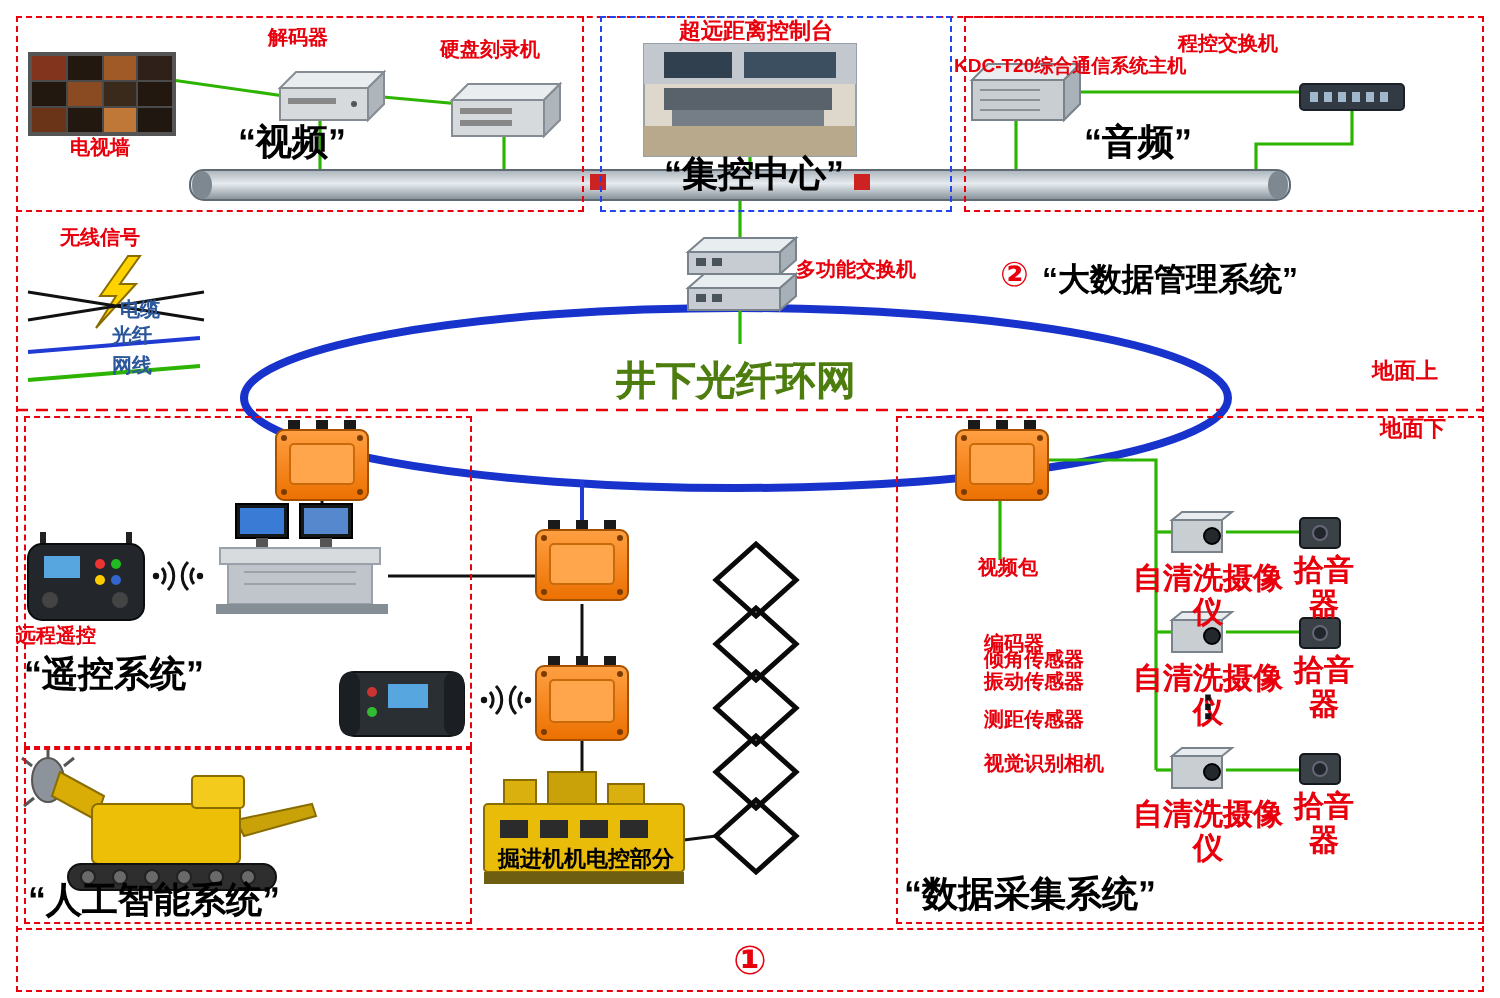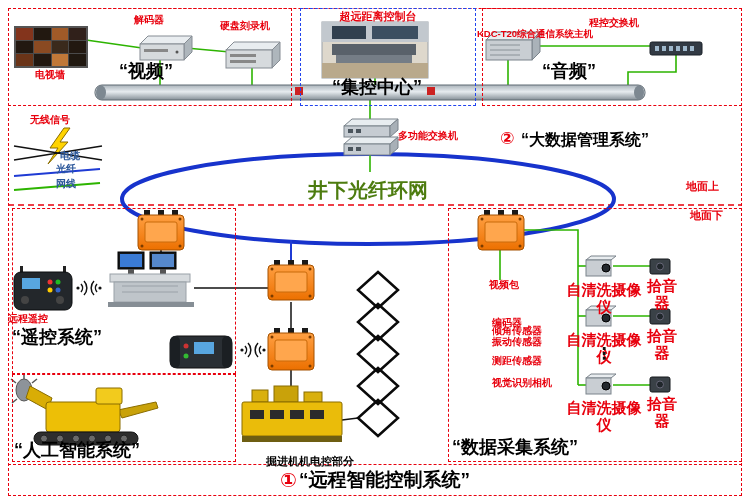--- a/index.html
+++ b/index.html
@@ -362,37 +362,36 @@
   <div class="abs bignum" style="left:500px;top:128px;">②</div>
   <div class="abs bigtitle" style="left:521px;top:130px;">“大数据管理系统”</div>
 
   <div class="abs ring-label ctr" style="left:298px;top:177px;width:140px;">井下光纤环网</div>
   <div class="abs lred s11" style="left:686px;top:180px;">地面上</div>
   <div class="abs lred s11" style="left:690px;top:209px;">地面下</div>
 
   <div class="abs lred" style="left:8px;top:313px;">远程遥控</div>
   <div class="abs title" style="left:12px;top:328px;">“遥控系统”</div>
   <div class="abs title" style="left:14px;top:441px;">“人工智能系统”</div>
-  <div class="abs title s11 ctr" style="left:232px;top:455px;width:122px;text-align:right;">掘进机机电控部分</div>
+  <div class="abs title s11 ctr" style="left:232px;top:424px;width:122px;">掘进机机电控部分</div>
 
   <div class="abs lred" style="left:489px;top:279px;">视频包</div>
   <div class="abs lred" style="left:492px;top:297px;width:90px;margin-top:28px;">倾角传感器</div>
   <div class="abs lred" style="left:492px;top:317px;width:90px;">编码器</div>
   <div class="abs lred" style="left:492px;top:336px;width:90px;">振动传感器</div>
   <div class="abs lred" style="left:492px;top:355px;width:90px;">测距传感器</div>
   <div class="abs lred" style="left:492px;top:377px;width:90px;">视觉识别相机</div>
 
   <div class="abs lred s9 ctr" style="left:564px;top:281px;width:80px;">自清洗摄像仪</div>
   <div class="abs lred s9 ctr" style="left:640px;top:277px;width:44px;">拾音器</div>
   <div class="abs lred s9 ctr" style="left:564px;top:331px;width:80px;">自清洗摄像仪</div>
   <div class="abs lred s9 ctr" style="left:640px;top:327px;width:44px;">拾音器</div>
   <div class="abs dots" style="left:596px;top:344px;">⋮</div>
   <div class="abs lred s9 ctr" style="left:564px;top:399px;width:80px;">自清洗摄像仪</div>
   <div class="abs lred s9 ctr" style="left:640px;top:395px;width:44px;">拾音器</div>
 
   <div class="abs title" style="left:452px;top:438px;width:160px;">“数据采集系统”</div>
 
   <div class="abs footer-wrap" style="left:8px;top:465px;width:734px;height:30px;">
     <span class="fnum">①</span>
-    <span class="ftitle">“远程智能控制系统”</span>
   </div>
 
 </div>
 
 </body></html>

